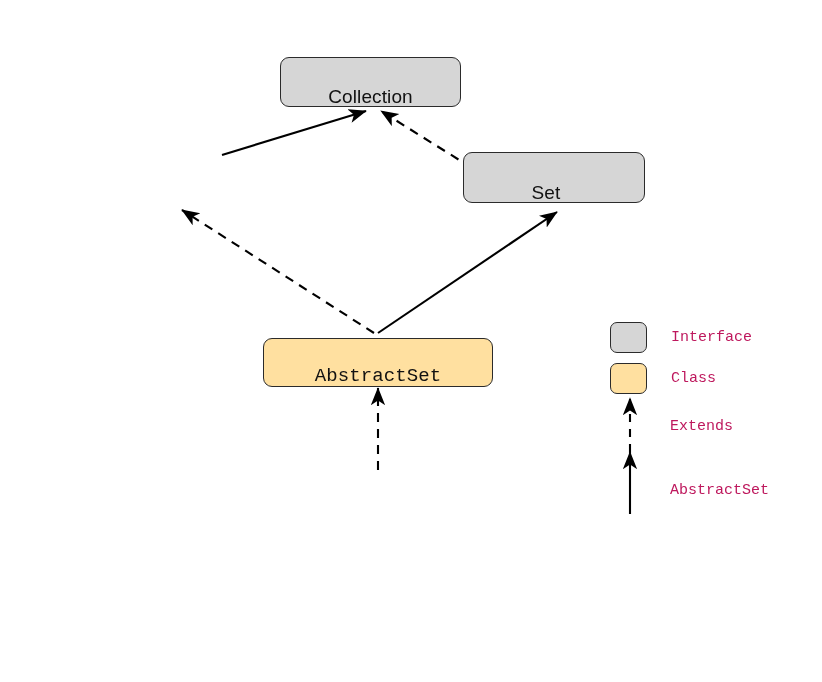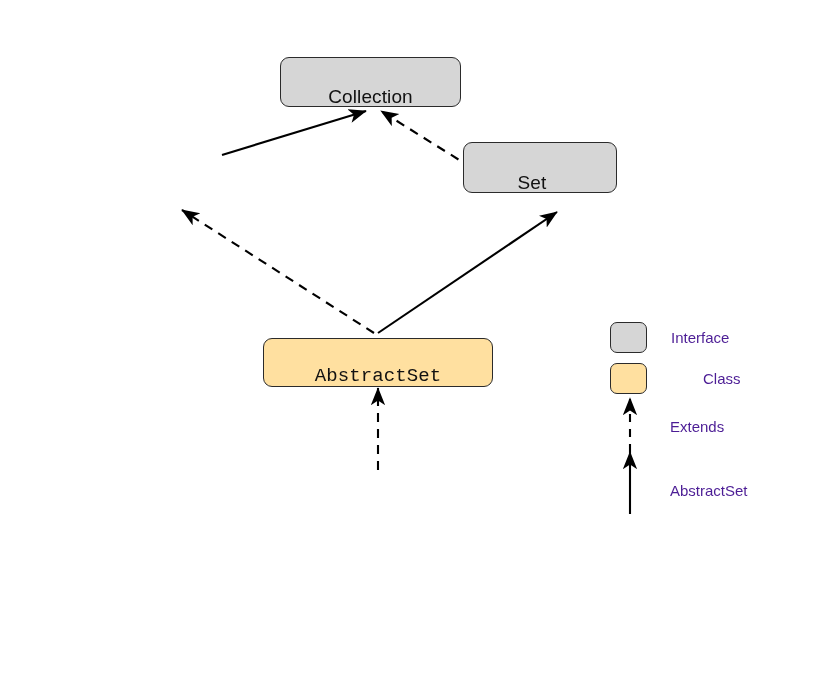--- a/index.html
+++ b/index.html
@@ -55,22 +55,23 @@
     box-sizing: border-box;
     border: 1.6px solid #2b2b2b;
     border-radius: 7px;
   }
   .legend-swatch.iface { background: #d6d6d6; }
   .legend-swatch.klass { background: #ffe0a0; }
   .legend-label {
     position: absolute;
     font-size: 15px;
     line-height: 1;
-    color: #4c1d95;
+    color: #be185d;
     white-space: nowrap;
+    font-family: Liberation Mono, monospace;
   }
 </style>
 </head>
 <body>
 
 <div id="canvas">
 
   <svg class="edges" width="822" height="682" viewBox="0 0 822 682" xmlns="http://www.w3.org/2000/svg">
     <defs>
       <marker id="arrowSolid" markerWidth="10" markerHeight="10" refX="8.2" refY="3.4" orient="auto" markerUnits="strokeWidth">
@@ -101,34 +102,34 @@
 
     
     <line x1="630" y1="514" x2="630" y2="452" stroke="#000000" stroke-width="2.1" marker-end="url(#arrowSolid)"></line>
   </svg>
 
   <div class="node iface" style="left:280px; top:57px; width:181px; height:50px;">
     <span>Collection</span>
   </div>
 
 
-  <div class="node iface" style="left:463px; top:142px; width:154px; height:51px;">
+  <div class="node iface" style="left:463px; top:152px; width:182px; height:51px;">
     <span style="transform:translateX(-8px);">Set</span>
   </div>
 
   <div class="node klass" style="left:263px; top:338px; width:230px; height:49px;font-family:Liberation Mono, monospace;">
     <span>AbstractSet</span>
   </div>
 
 
   <div>
     <div class="legend-swatch iface" style="left:610px; top:322px; width:37px; height:31px;"></div>
     <div class="legend-label" style="left:671px; top:330px;">Interface</div>
 
     <div class="legend-swatch klass" style="left:610px; top:363px; width:37px; height:31px;"></div>
-    <div class="legend-label" style="left:671px; top:371px;margin-left:32px;">Class</div>
+    <div class="legend-label" style="left:671px; top:371px;">Class</div>
 
     <div class="legend-label" style="left:670px; top:419px;">Extends</div>
 
     <div class="legend-label" style="left:670px; top:483px;">AbstractSet</div>
   </div>
 
 </div>
 
 </body></html>

